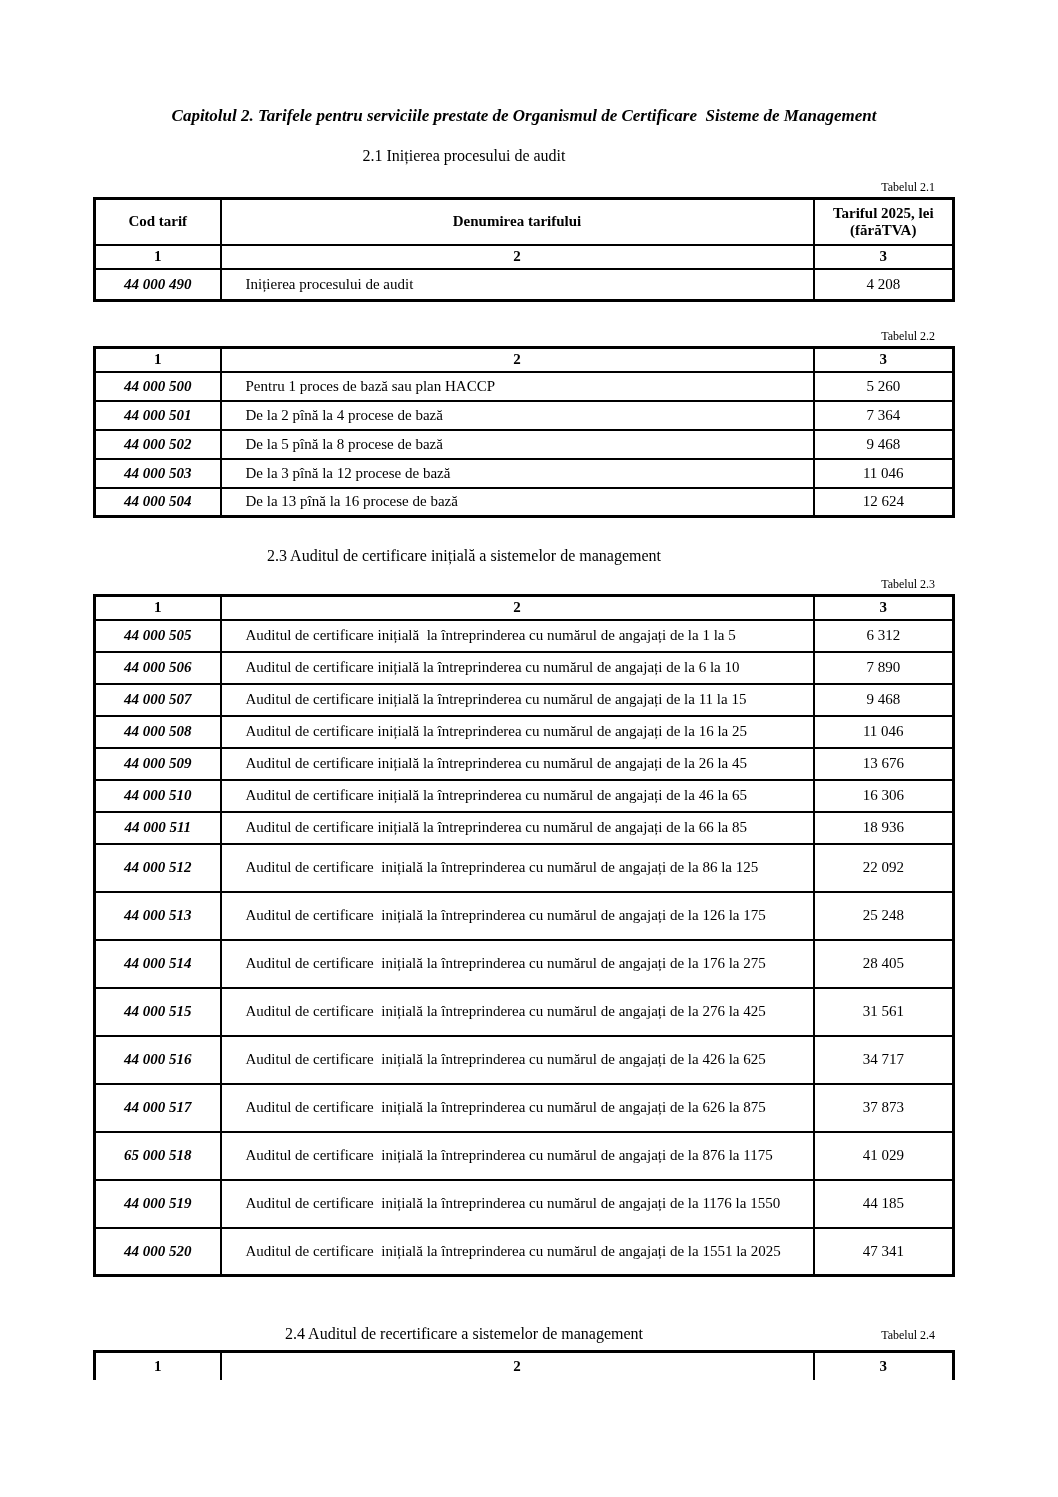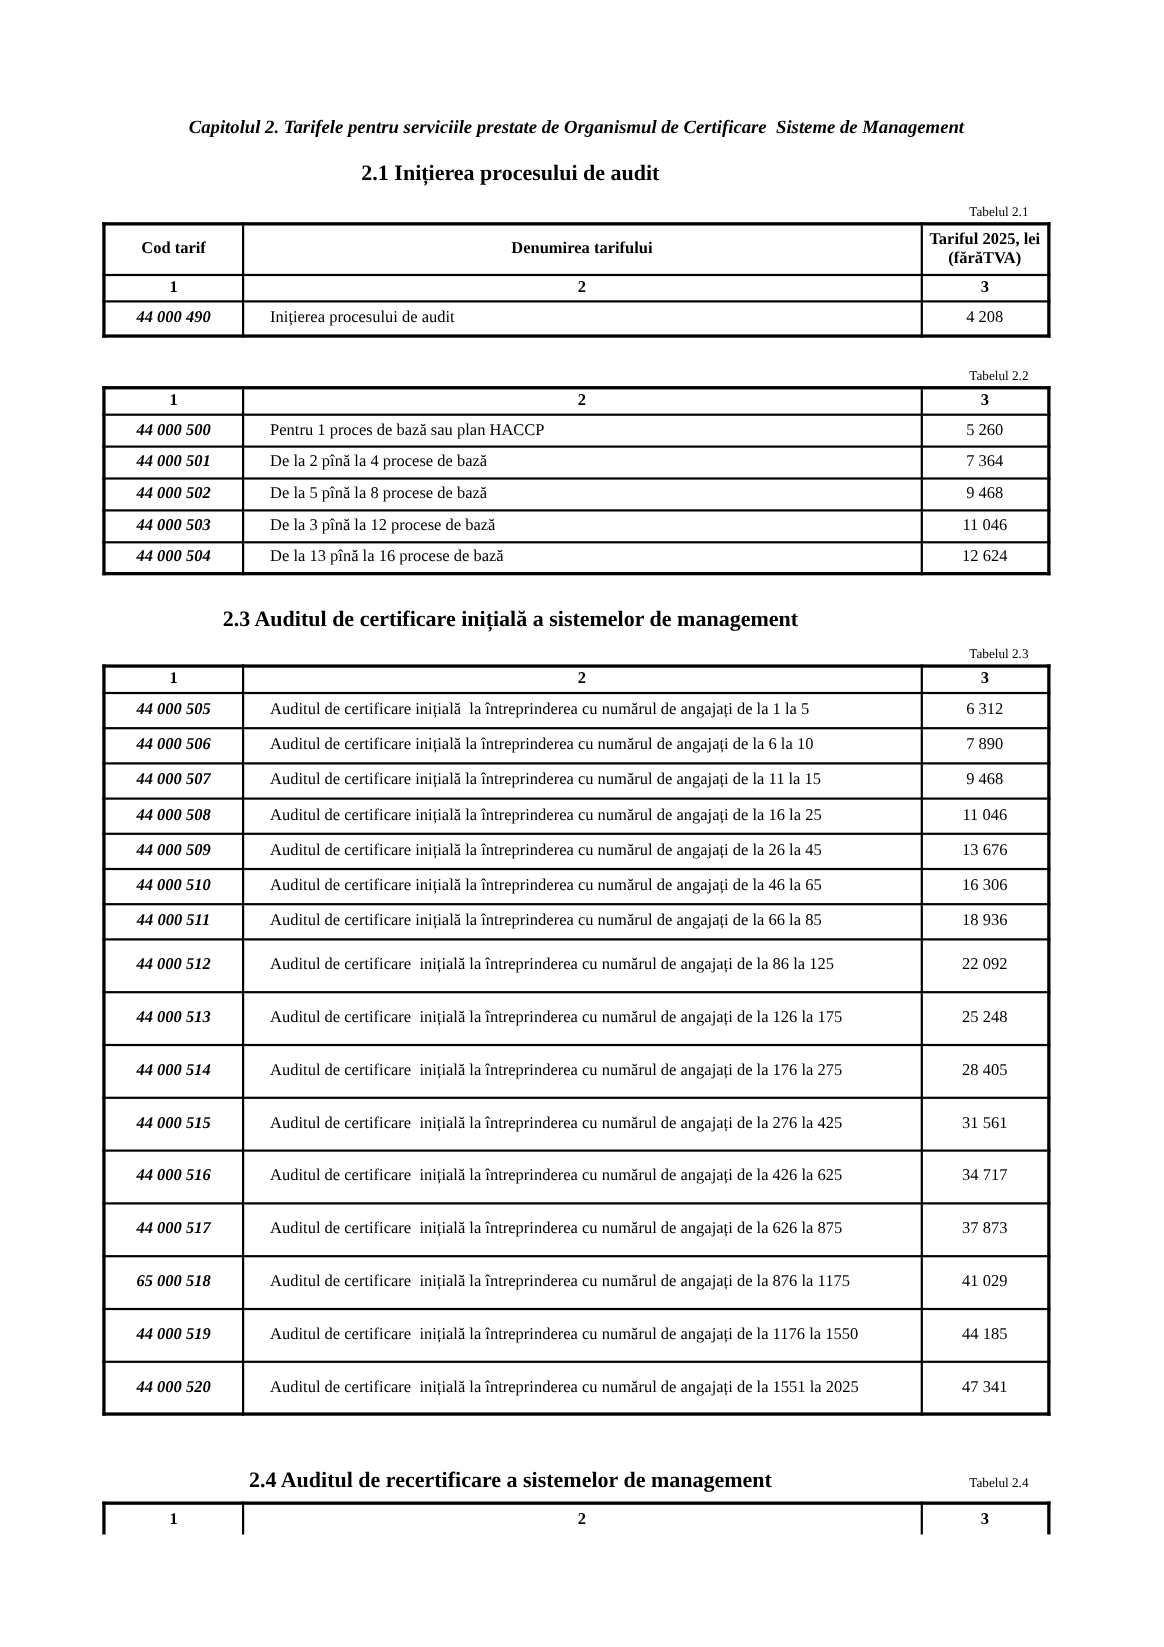--- a/index.html
+++ b/index.html
@@ -16,22 +16,22 @@
     margin-top: 106px;
     text-align: center;
     font-weight: bold;
     font-size: 17px;
     white-space: pre-wrap;
     font-style: italic;
   }
   .section-heading {
     width: 742px;
     text-align: center;
-    font-weight: bold;
-    font-size: 20px;
+    font-weight: normal;
+    font-size: 16px;
     white-space: pre-wrap;
   }
   .mt-h21 { margin-top: 21px; }
   .mt-h23 { margin-top: 29px; }
   .table-label {
     text-align: right;
     padding-right: 20px;
     font-size: 12px;
     margin-top: 15px;
     margin-bottom: 2px;
@@ -47,21 +47,21 @@
   .tariff-table th, .tariff-table td {
     border: 2px solid #000;
     font-size: 15px;
     padding: 2px 4px;
     vertical-align: middle;
     text-align: center;
     white-space: pre-wrap;
   }
   .tariff-table th { font-weight: bold; }
   .col1 { width: 126px; }
-  .col3 { width: 116px; }
+  .col3 { width: 140px; }
   .tariff-table td.col1 { font-weight: bold; font-style: italic; }
   .tariff-table td.col2 { text-align: left; padding-left: 24px; }
   #table-2-1 .main-header th { height: 46px; }
   .num-row th { height: 24px; }
   #table-2-1 tbody tr { height: 32px; }
   #table-2-2 tbody tr { height: 29px; }
   #table-2-3 tbody tr { height: 32px; }
   #table-2-3 tbody tr:nth-child(n+8) { height: 48px; }
   .row-2-4 {
     display: flex;

